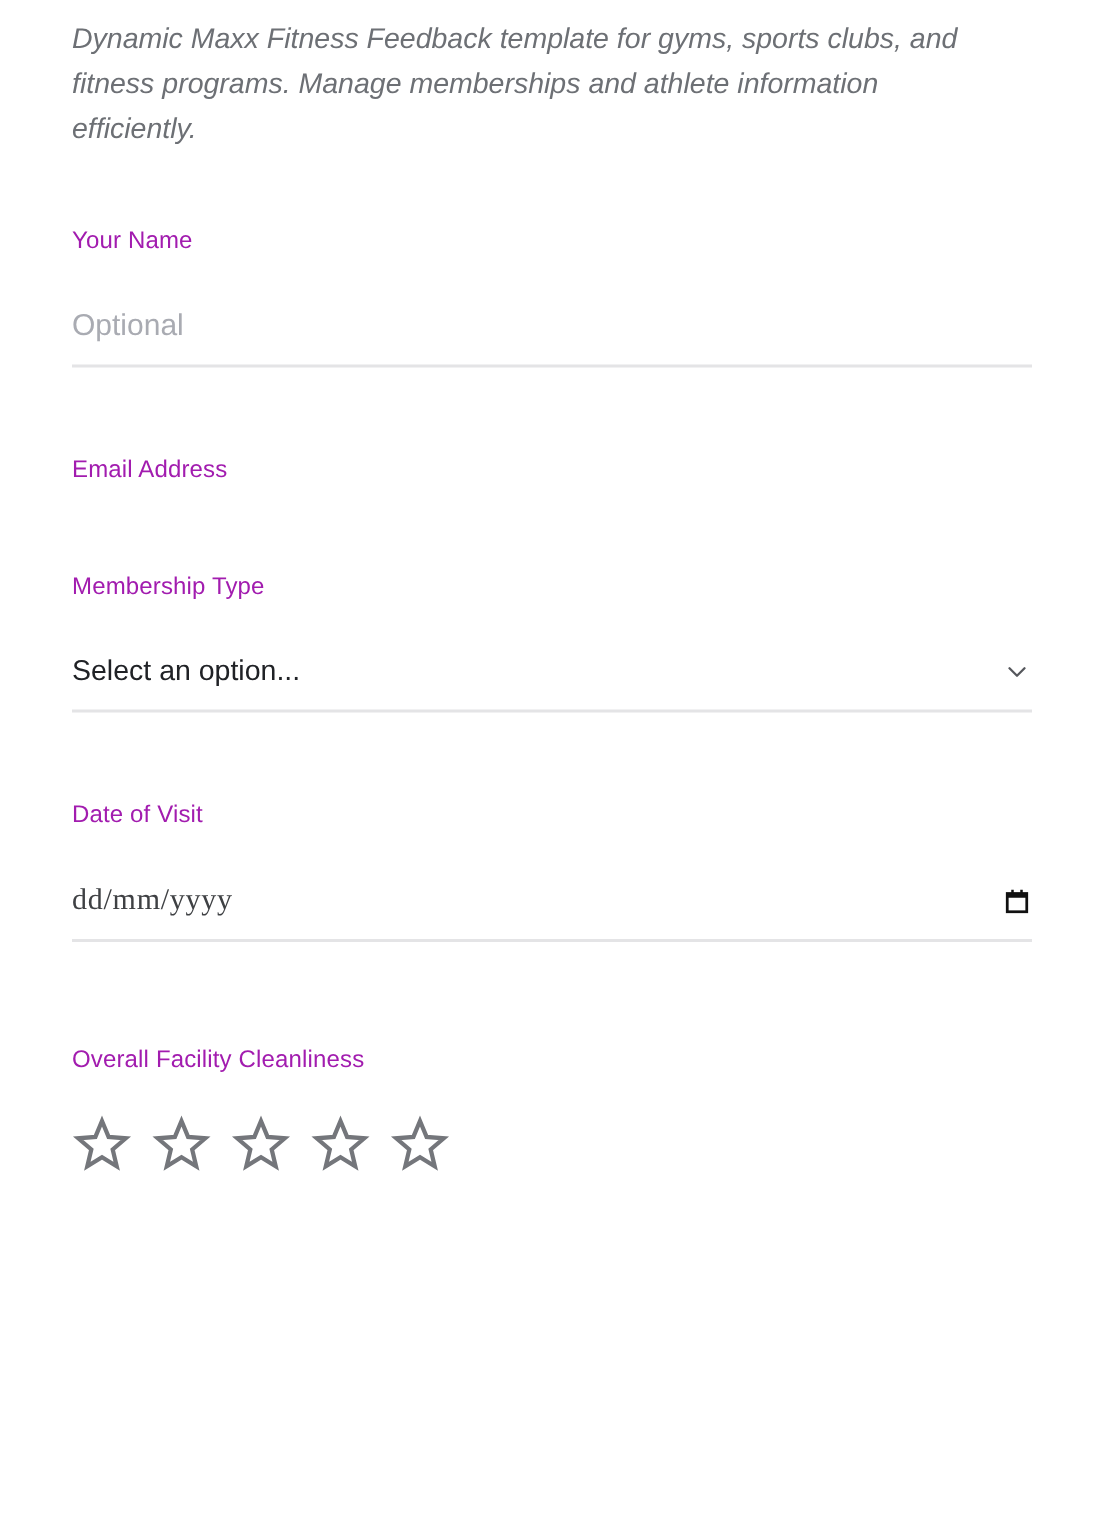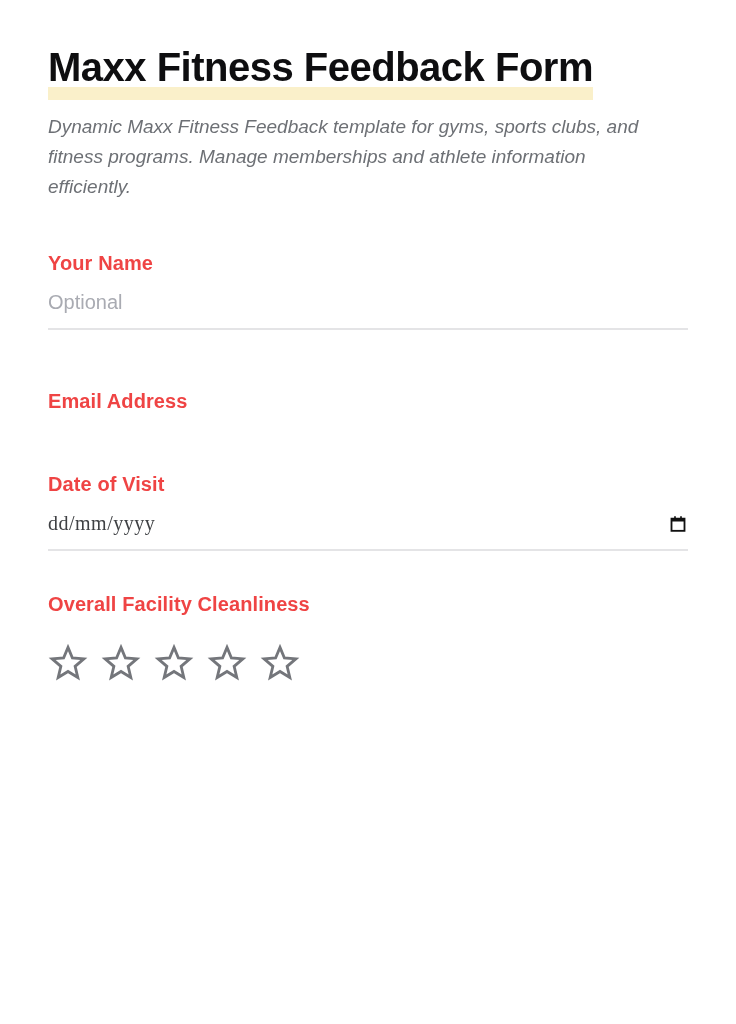--- a/index.html
+++ b/index.html
@@ -35,31 +35,31 @@
     width: 625px;
     font-style: italic;
     font-size: 19px;
     line-height: 30px;
     color: #6d7075;
   }
 
   
   .field-group { margin-top: 60px; }
   .field-group.first { margin-top: 50px; }
-  .field-group.rating-group { margin-top: 42px; }
+  .field-group.rating-group { margin-top: 70px; }
 
   .field-label {
-    font-size: 20px;
-    font-weight: 700;
-    color: #ef4444;
+    font-size: 16px;
+    font-weight: 400;
+    color: #a21caf;
     letter-spacing: 0.1px;
   }
 
   .field-input-row {
-    margin-top: 16px;
+    margin-top: 36px;
     padding-bottom: 14px;
     border-bottom: 2px solid #E4E4E6;
     display: flex;
     align-items: center;
     justify-content: space-between;
   }
 
   .text-input {
     border: none;
     outline: none;
@@ -93,35 +93,45 @@
     gap: 13px;
   }
   .star { cursor: pointer; width: 40px; height: 44px; }
   .star svg { display: block; }
 </style>
 </head>
 <body>
 
 <div class="container">
 
-  <h1 class="page-title"><span class="hl">Maxx Fitness Feedback Form</span></h1>
 
   <p class="page-description">Dynamic Maxx Fitness Feedback template for gyms, sports clubs, and fitness programs. Manage memberships and athlete information efficiently.</p>
 
   <div class="field-group first">
     <div class="field-label">Your Name</div>
     <div class="field-input-row">
       <input class="text-input" type="text" placeholder="Optional" style="">
     </div>
   </div>
 
   <div class="field-group">
     <div class="field-label">Email Address</div>
   </div>
 
+  <div class="field-group">
+    <div class="field-label">Membership Type</div>
+    <div class="field-input-row">
+      <span class="select-value">Select an option...</span>
+      <span class="icon chevron-icon">
+        <svg width="20" height="20" viewBox="0 0 24 24" fill="none" stroke="#55575C" stroke-width="1.8" stroke-linecap="round" stroke-linejoin="round">
+          <polyline points="6 9 12 15 18 9"></polyline>
+        </svg>
+      </span>
+    </div>
+  </div>
 
   <div class="field-group">
     <div class="field-label">Date of Visit</div>
     <div class="field-input-row">
       <span class="date-value">dd/mm/yyyy</span>
       <span class="icon calendar-icon">
         <svg width="20" height="20" viewBox="0 0 24 24">
           <rect x="4.2" y="5.6" width="15.6" height="14.6" fill="none" stroke="#111111" stroke-width="2.2"></rect>
           <rect x="4.2" y="5.6" width="15.6" height="3.4" fill="#111111"></rect>
           <line x1="8.4" y1="2.6" x2="8.4" y2="6" stroke="#111111" stroke-width="2"></line>

